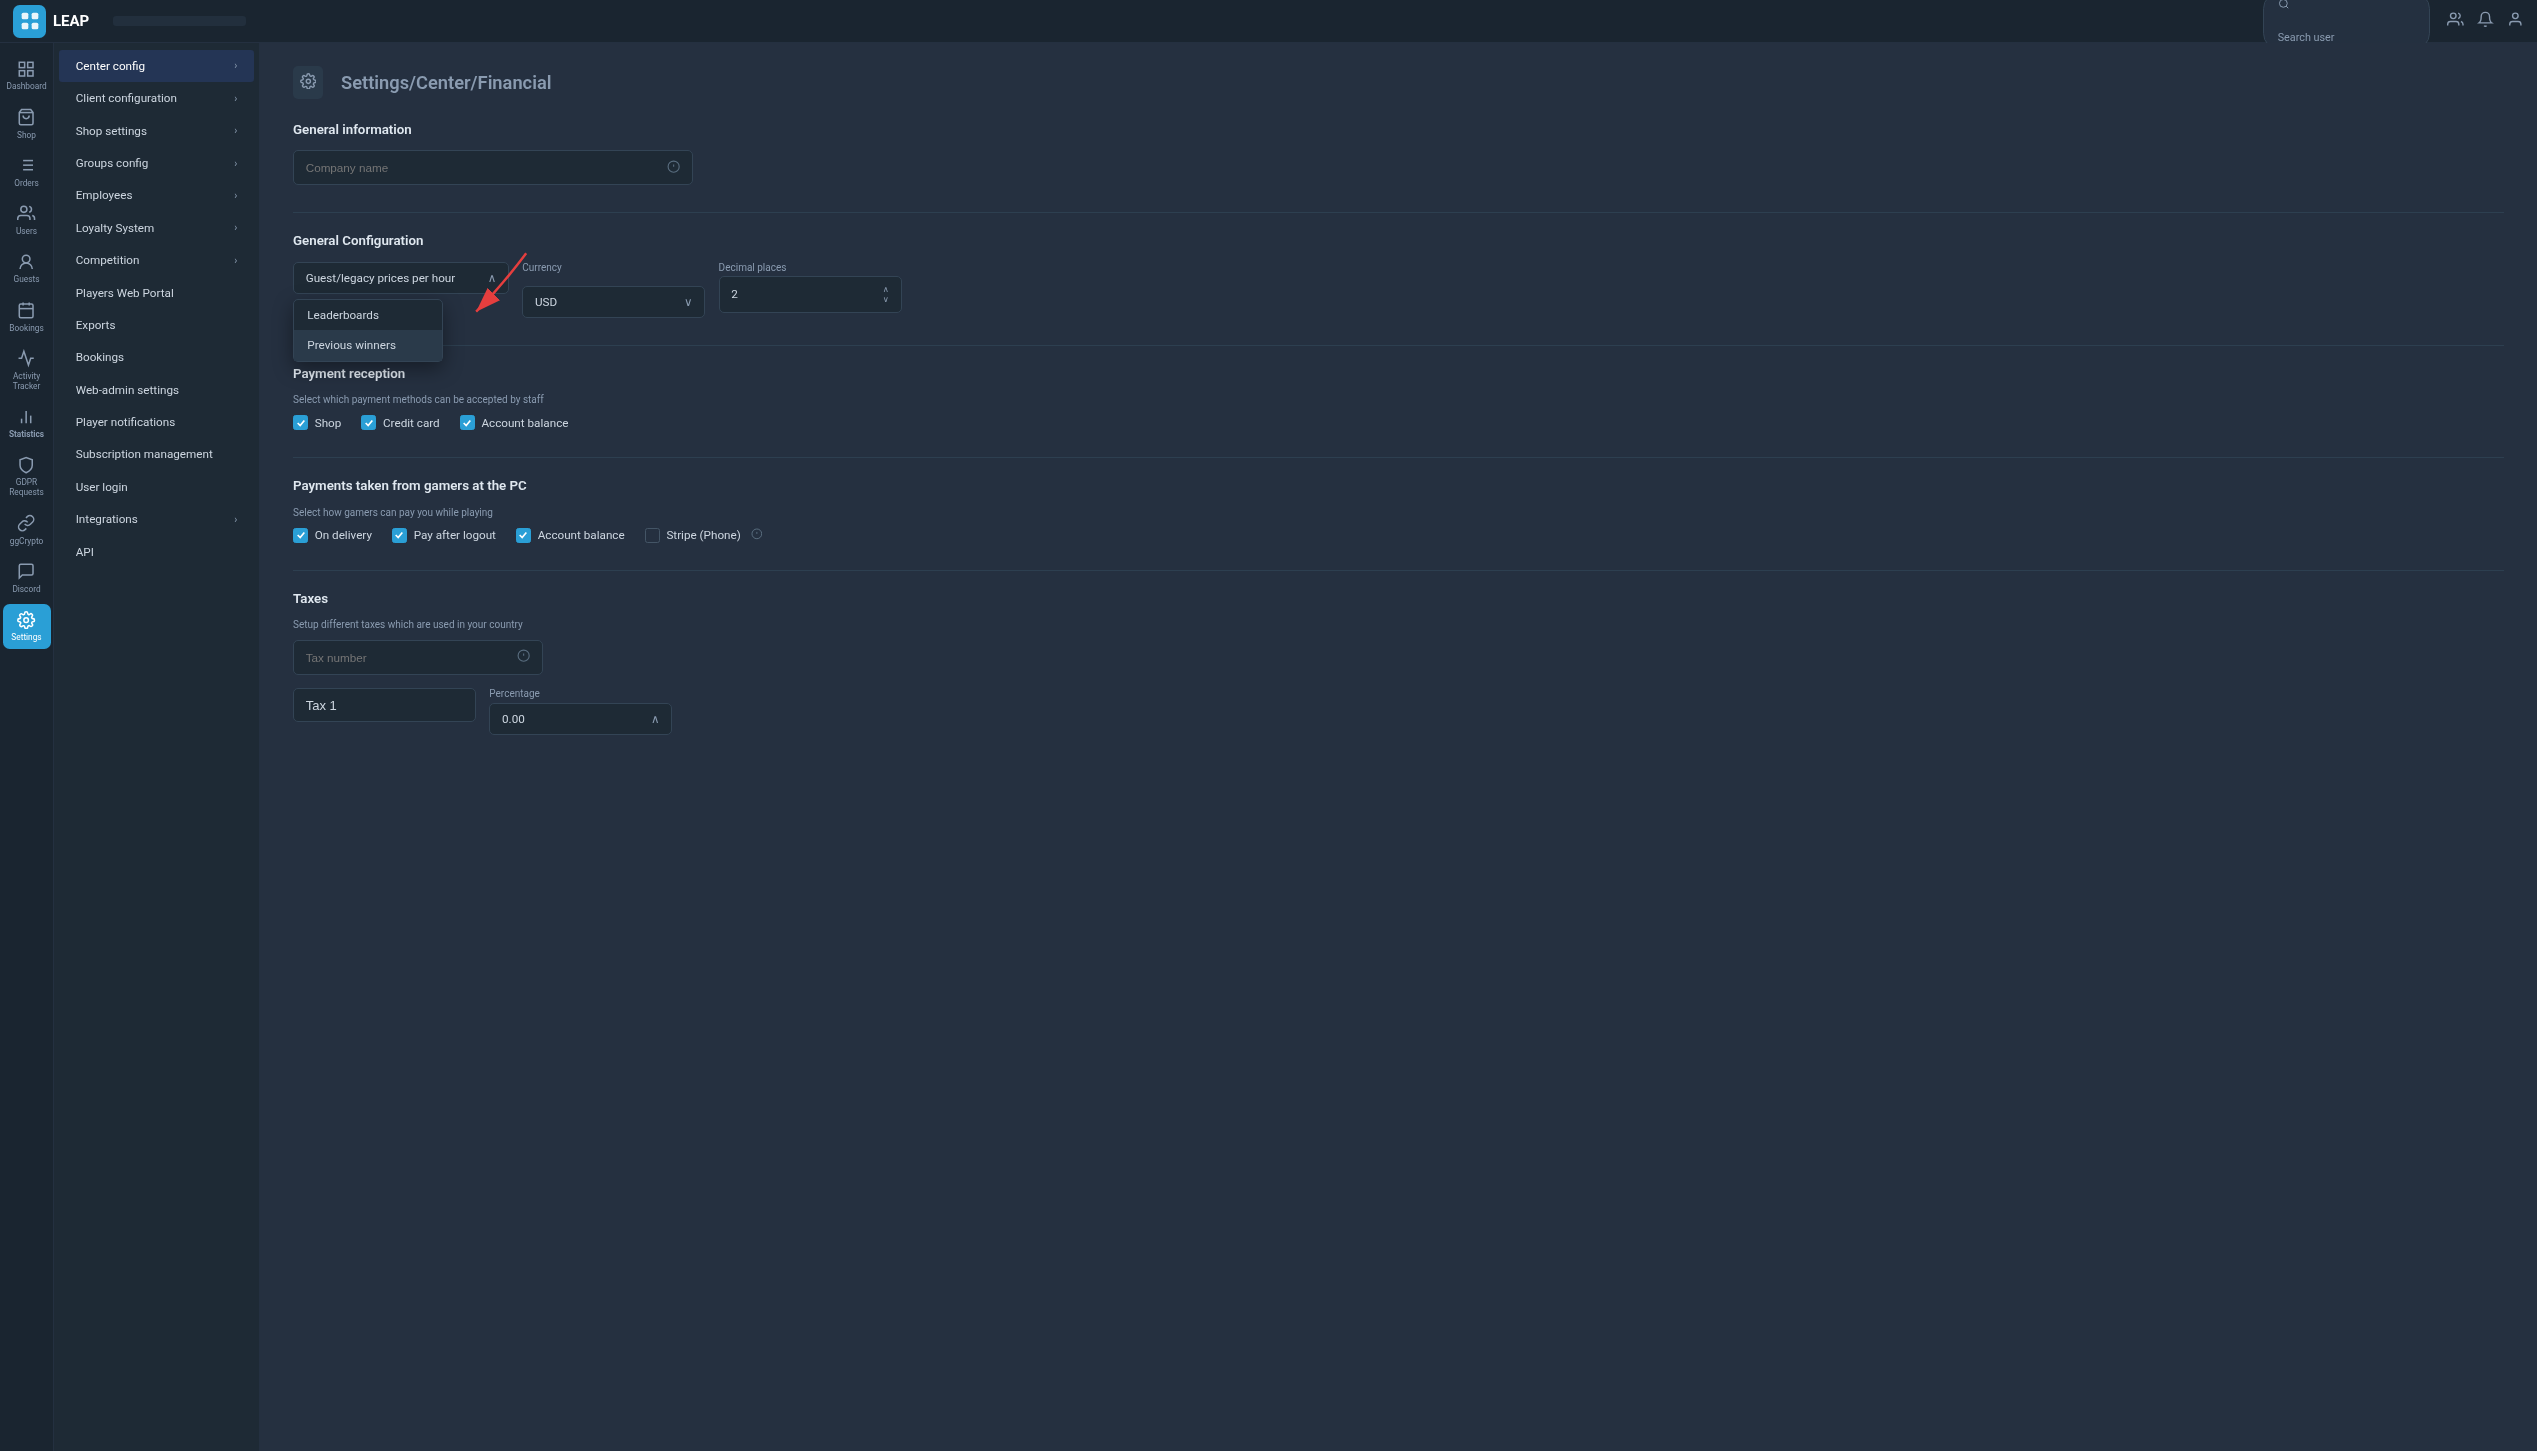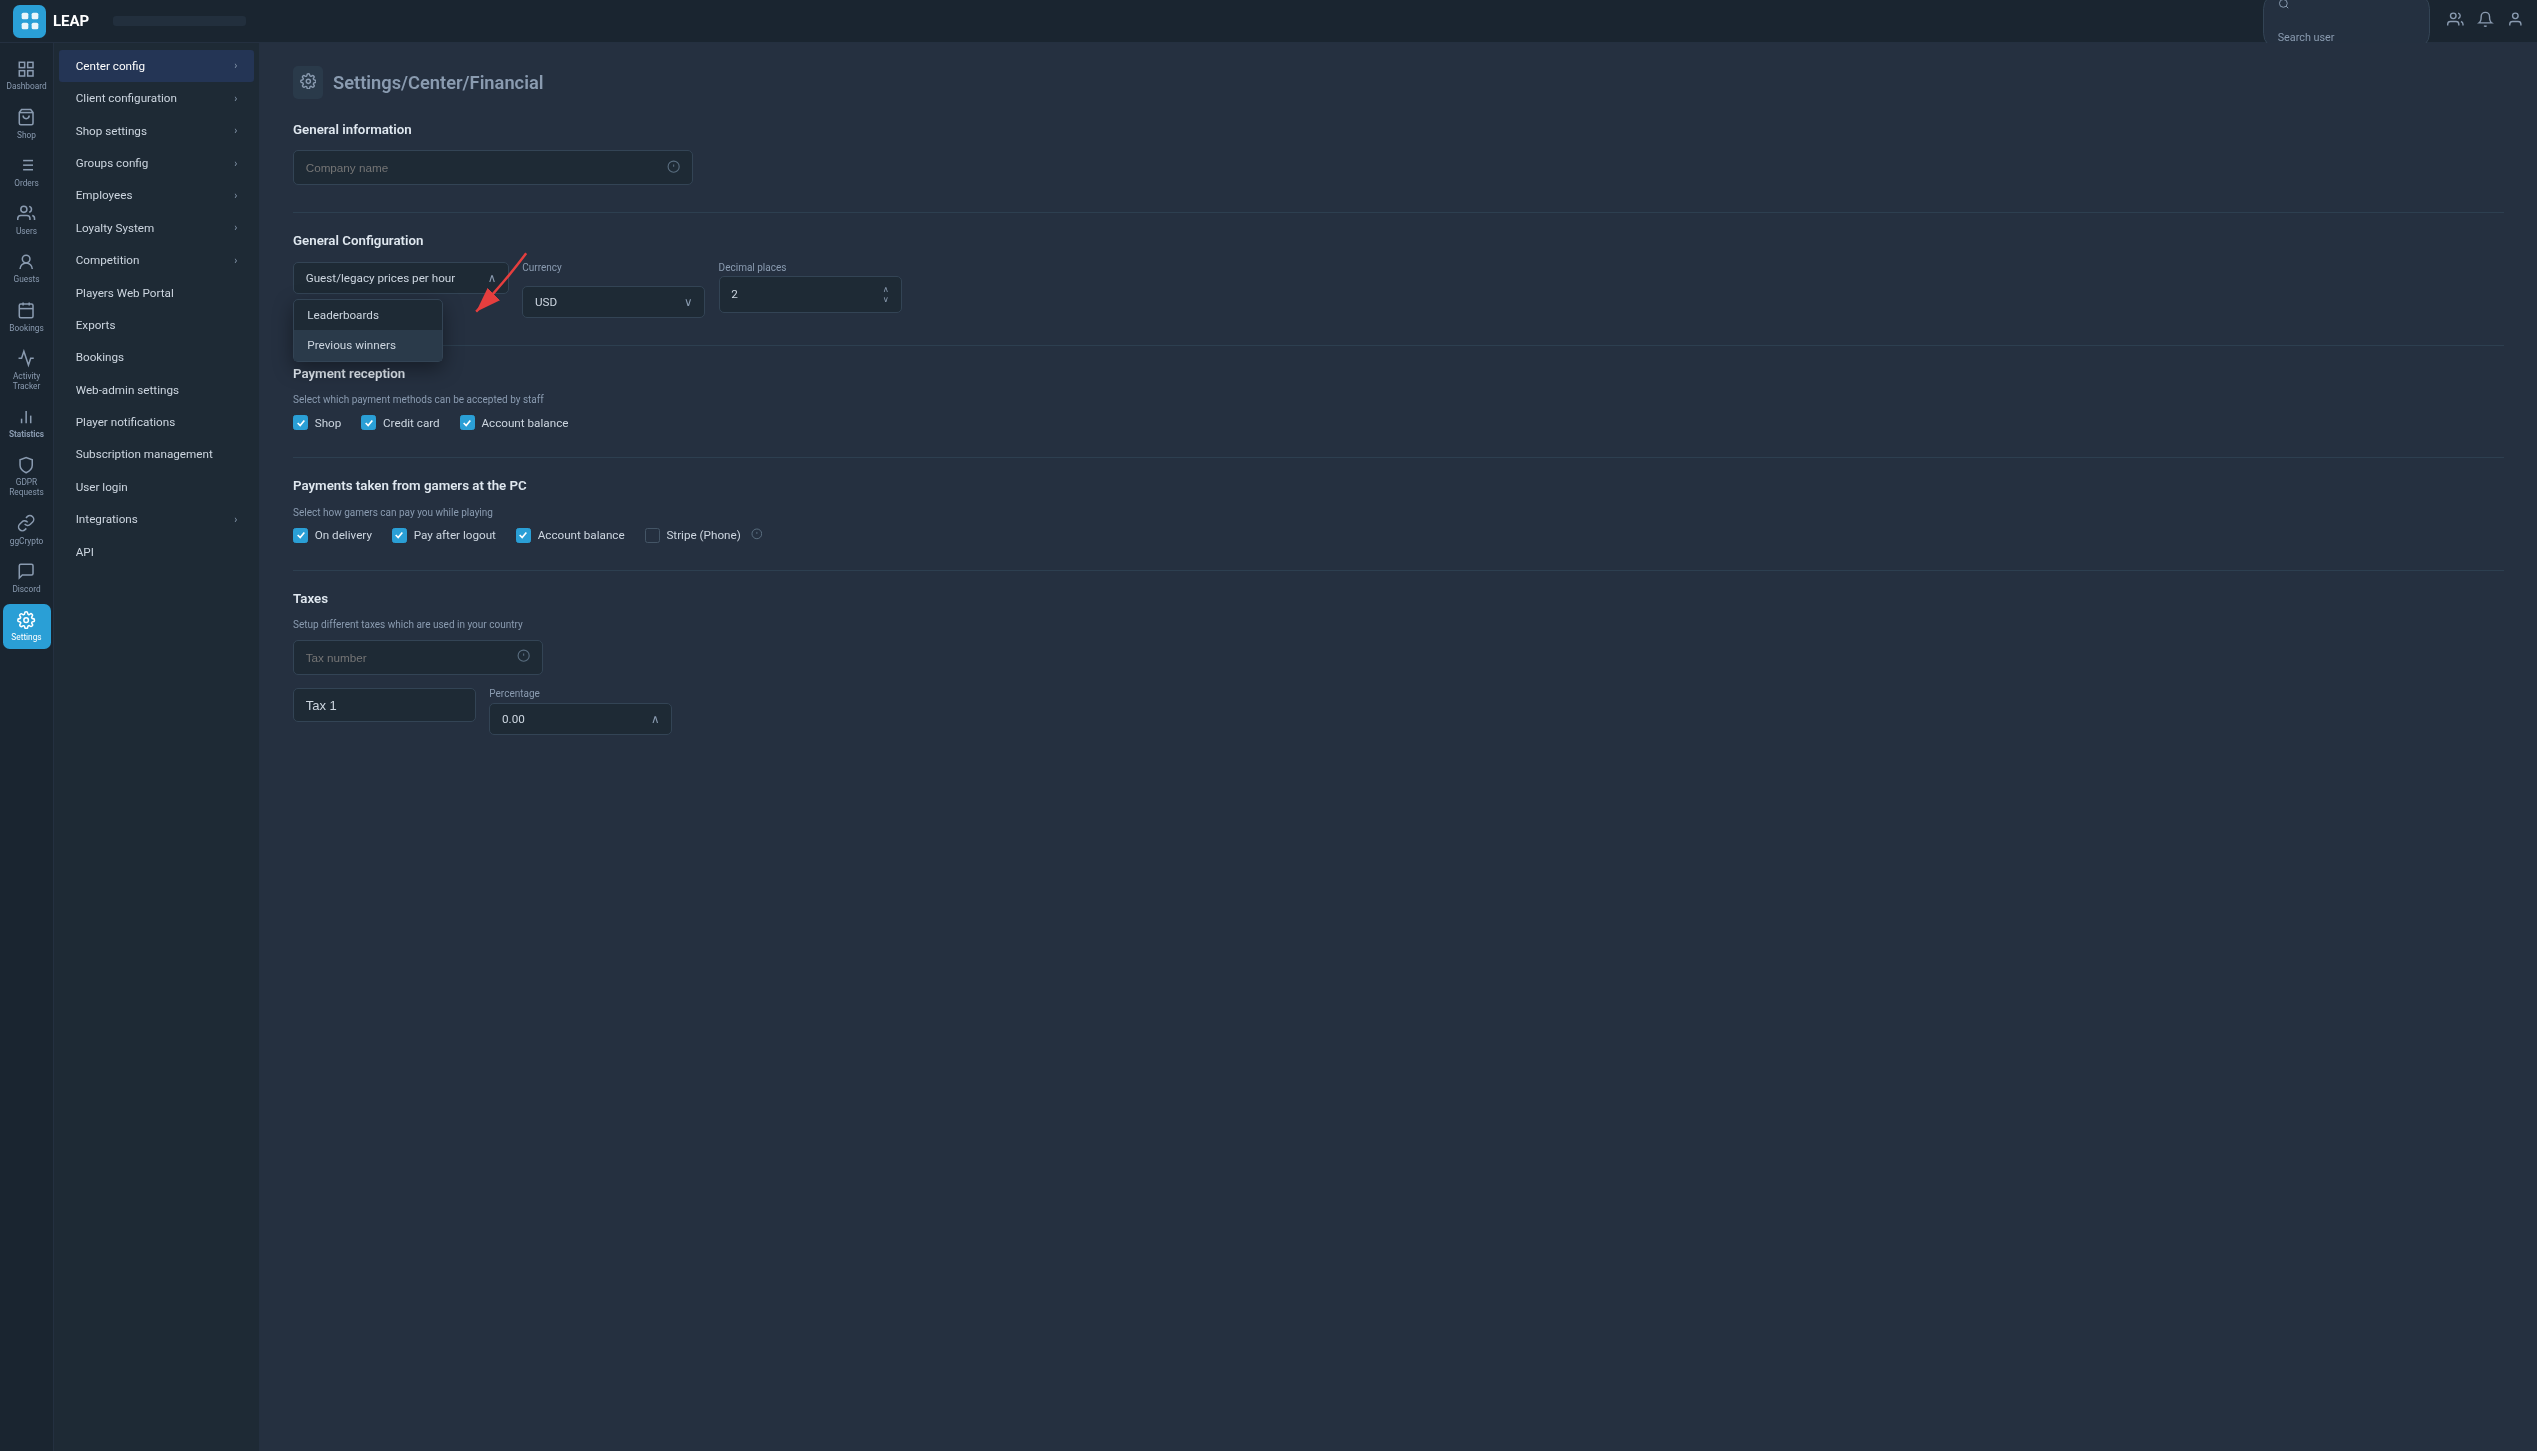--- a/index.html
+++ b/index.html
@@ -23,21 +23,21 @@
     .icon-sidebar-item svg { width: 18.3px; height: 18.3px; }
 
     
     .nav-sidebar { background: #1e2a35; width: 206px; flex-shrink: 0; border-right: 0.8px solid #243040; overflow-y: auto; padding: 6.7px 0; }
     .nav-item { display: flex; align-items: center; justify-content: space-between; padding: 9.2px 16.7px; cursor: pointer; color: #cdd6e0; font-size: 11.7px; border-radius: 3.3px; margin: 0 5px; }
     .nav-item.active { background: #243555; color: #fff; }
     .nav-chevron { color: #8a9bb0; font-size: 10px; }
 
     
     .main-content { flex: 1; overflow-y: auto; background: #253040; padding: 23px 33px; position: relative; }
-    .page-header { display: flex; align-items: center; gap: 10px; margin-bottom: 23px; }
+    .page-header { display: flex; align-items: center; gap: 18px; margin-bottom: 23px; }
     .page-header-icon { background: #2a3a4a; padding: 6.7px; border-radius: 5px; }
     .page-title { font-size: 18.3px; font-weight: 600; color: #e0e8f0; }
     .page-title span { color: #8a9bb0; }
 
     .section { margin-bottom: 27px; }
     .section-title { font-size: 13.3px; font-weight: 600; color: #e0e8f0; margin-bottom: 13.3px; }
     .section-subtitle { font-size: 10px; color: #8a9bb0; margin-top: 3.3px; margin-bottom: 10px; }
     .divider { border: none; border-top: 0.8px solid #2d3f50; margin: 20px 0; }
     .input-field { background: #1e2a35; border: 0.8px solid #334455; border-radius: 5px; padding: 8.3px 11.7px; color: #cdd6e0; font-size: 11.7px; width: 100%; display: flex; align-items: center; justify-content: space-between; }
     .input-field input { background: transparent; border: none; color: #cdd6e0; font-size: 11.7px; width: 100%; outline: none; }

